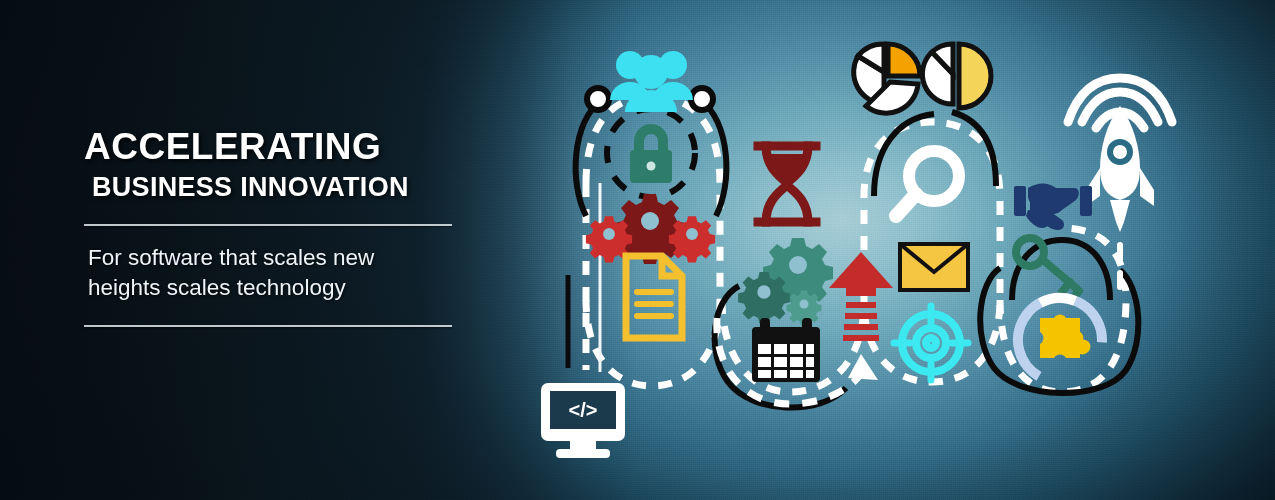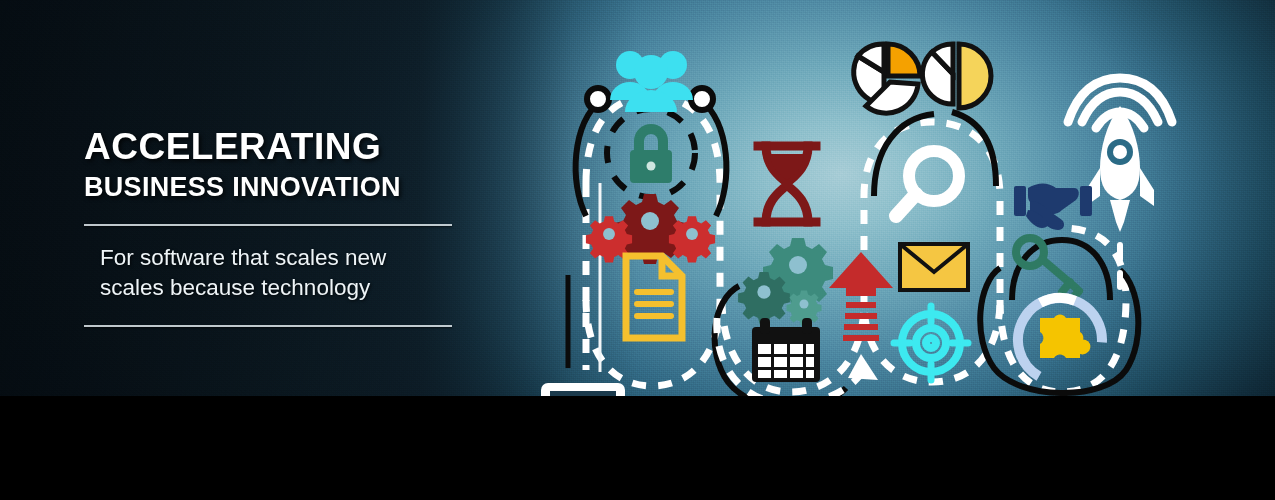--- a/index.html
+++ b/index.html
@@ -1,20 +1,20 @@
 <!DOCTYPE html>
 <html><head>
 <meta charset="utf-8">
 <style>
   html,body{margin:0;padding:0;background:#000;}
   *{box-sizing:border-box;}
 
   .banner{
     position:relative;
-    width:1275px;height:396px;
+    width:1275px;height:500px;
     overflow:hidden;
     font-family:"Liberation Sans", sans-serif;
     background:#0b171f;
   }
 
   
   .bg-base{
     position:absolute;inset:0;
     background:
       radial-gradient(ellipse 620px 430px at 66% 44%,
@@ -69,36 +69,36 @@
     line-height:1.04;
     margin:0;
     text-shadow:2px 2px 4px rgba(0,0,0,.75);
   }
   .subhead{
     color:#ffffff;
     font-size:27px;
     font-weight:bold;
     letter-spacing:.3px;
     line-height:1.1;
-    margin:7px 0 0 0;
+    margin:7px 0 0 8px;
     text-shadow:2px 2px 4px rgba(0,0,0,.75);
   }
   .rule{
     height:2px;
     background:rgba(232,240,244,.82);
     margin:21px 0 0 0;
     width:368px;
     box-shadow:0 1px 2px rgba(0,0,0,.55);
   }
   .rule.bottom{margin-top:22px;width:368px;}
   .tagline{
     color:#eef4f7;
     font-size:22.5px;
     line-height:1.33;
-    margin:17px 0 0 16px;
+    margin:17px 0 0 4px;
     text-shadow:1px 1px 3px rgba(0,0,0,.7);
     font-weight:normal;
   }
 
   
   .art{position:absolute;left:0;top:0;width:1275px;height:500px;}
   .art svg{display:block;}
 </style>
 </head>
 <body>
@@ -109,21 +109,21 @@
   <div class="bg-left"></div>
   <div class="bg-vig"></div>
   <div class="bg-noise"></div>
 
   <div class="text-block">
     <h1 class="headline">ACCELERATING</h1>
     <h2 class="subhead">BUSINESS INNOVATION</h2>
     <div class="rule"></div>
     <p class="tagline">
       <span>For software that scales new</span><br>
-      <span>scales because technology</span><br>
+      <span>heights scales technology</span><br>
     </p>
     <div class="rule bottom"></div>
   </div>
 
   <div class="art">
   <svg width="1275" height="500" viewBox="0 0 1275 500" xmlns="http://www.w3.org/2000/svg">
     <defs>
       <clipPath id="pieHalfL">
             <rect x="0" y="0" width="200" height="200"></rect>
           </clipPath>

